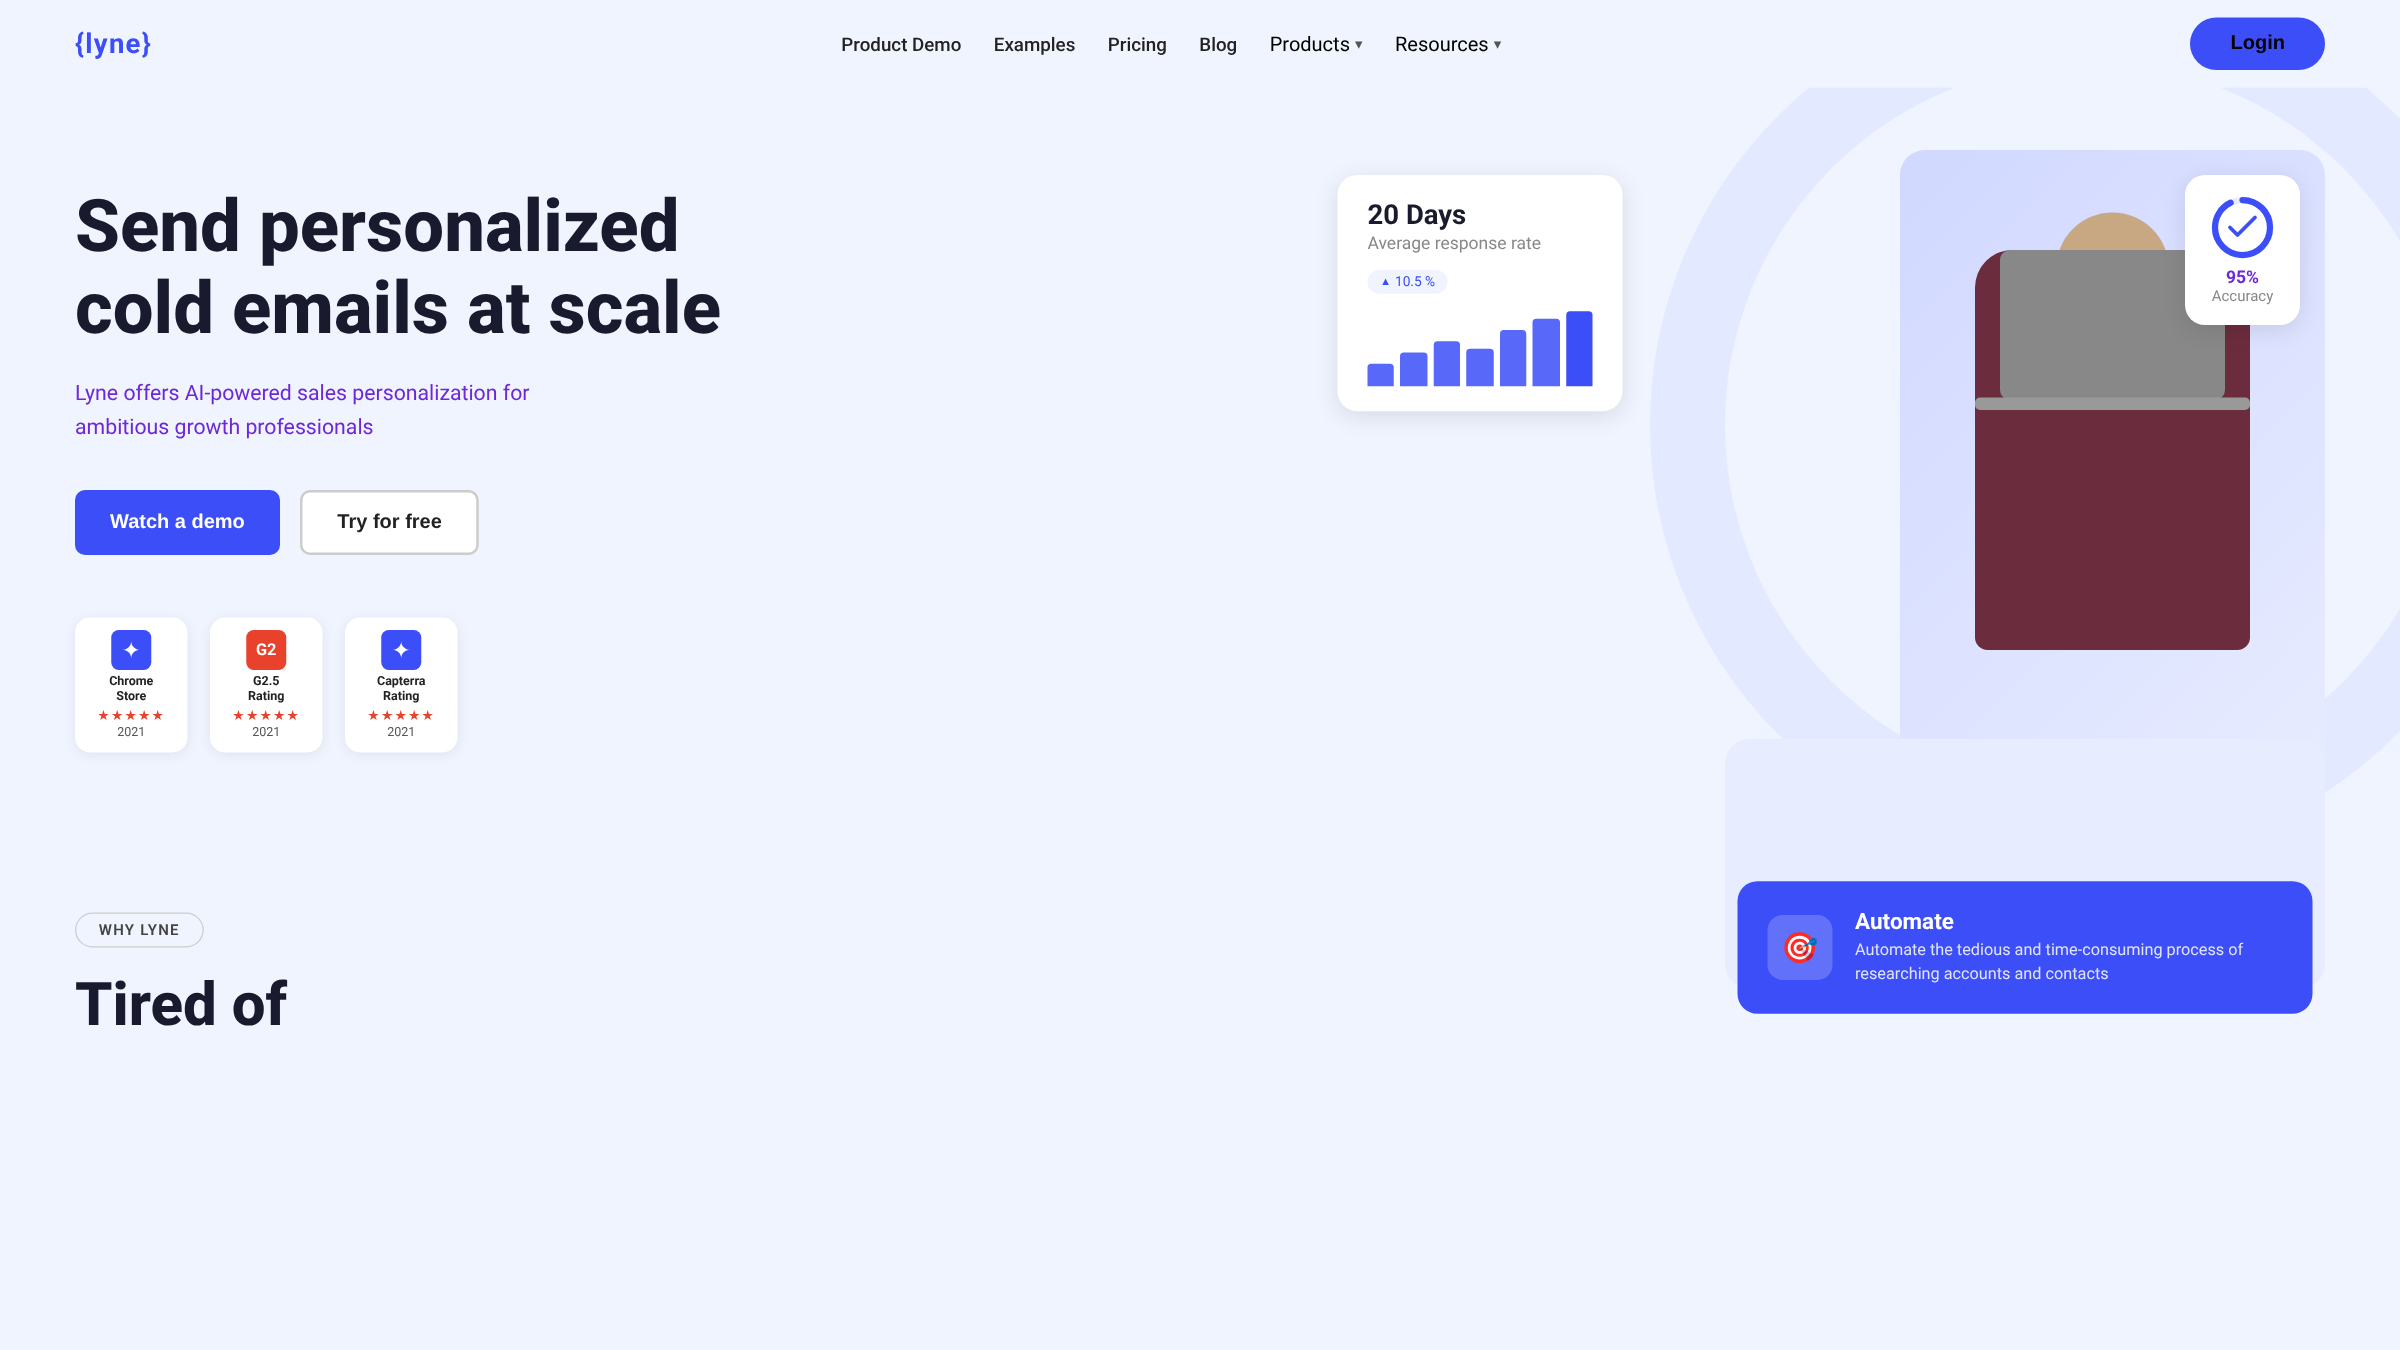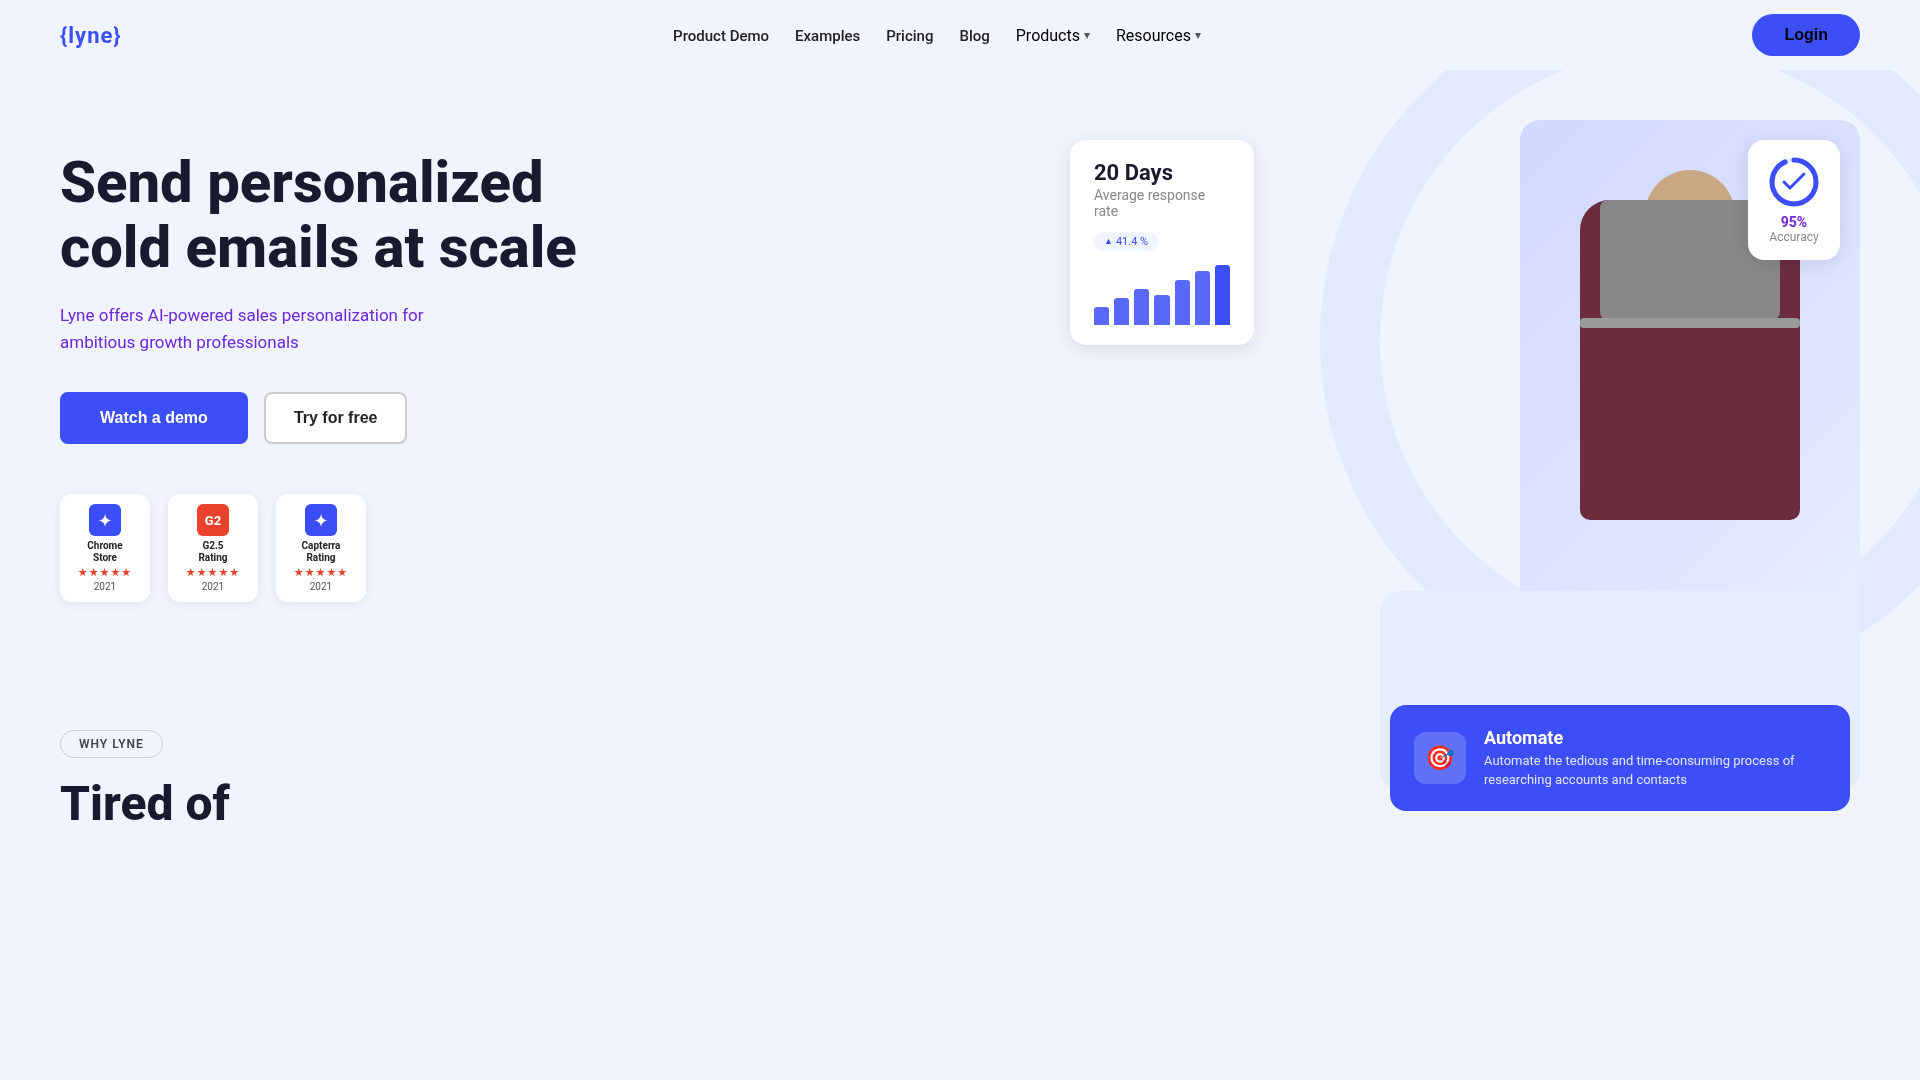--- a/index.html
+++ b/index.html
@@ -93,21 +93,21 @@
     .hero-buttons {
       display: flex;
       gap: 16px;
       margin-bottom: 50px;
     }
     .btn-primary {
       background: #3b4ef8;
       color: #fff;
       border: none;
       border-radius: 8px;
-      padding: 15px 40px;
+      padding: 15px 28px;
       font-size: 16px;
       font-weight: 600;
       cursor: pointer;
     }
     .btn-secondary {
       background: #fff;
       color: #222;
       border: 2px solid #ccc;
       border-radius: 8px;
       padding: 15px 28px;
@@ -172,21 +172,21 @@
 
     
     .stats-card {
       position: absolute;
       top: 20px;
       left: 20px;
       background: #fff;
       border-radius: 16px;
       padding: 20px 24px;
       box-shadow: 0 4px 20px rgba(0,0,0,0.1);
-      width: 184px;
+      width: 228px;
       z-index: 5;
     }
     .stats-days {
       font-size: 22px;
       font-weight: 700;
       color: #1a1a2e;
       margin-bottom: 2px;
     }
     .stats-label {
       font-size: 14px;
@@ -458,21 +458,21 @@
         <div class="badge-year">2021</div>
       </div>
     </div>
   </div>
 
   <div class="hero-right">
 
     <div class="stats-card">
       <div class="stats-days">20 Days</div>
       <div class="stats-label">Average response rate</div>
-      <div class="stats-badge">41.4 %</div>
+      <div class="stats-badge">10.5 %</div>
       <div class="chart-bars">
         <div class="bar" style="height:30%"></div>
         <div class="bar" style="height:45%"></div>
         <div class="bar" style="height:60%"></div>
         <div class="bar" style="height:50%"></div>
         <div class="bar" style="height:75%"></div>
         <div class="bar" style="height:90%"></div>
         <div class="bar" style="height:100%"></div>
       </div>
     </div>

